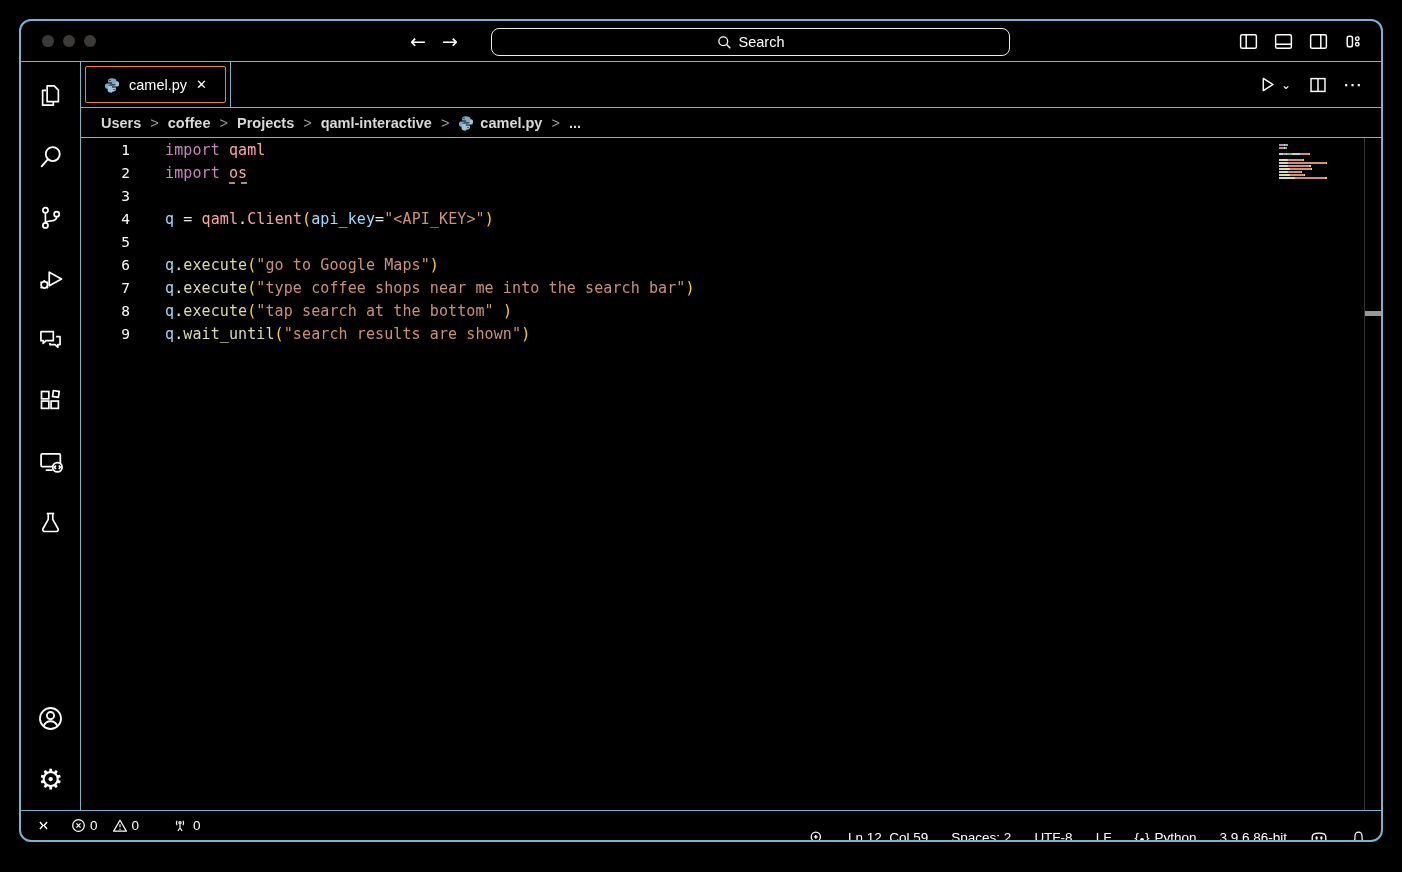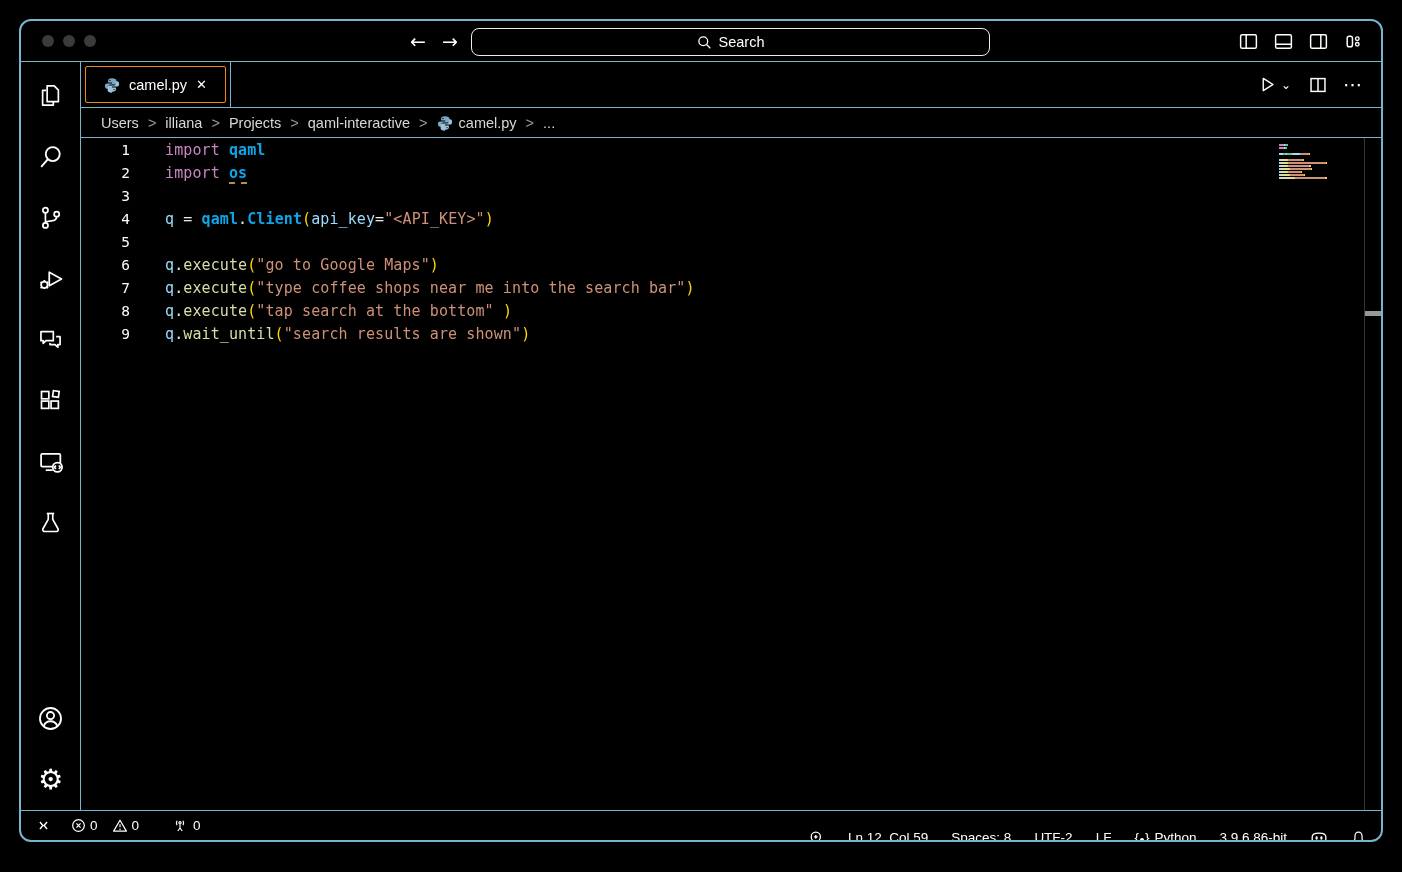--- a/index.html
+++ b/index.html
@@ -15,21 +15,21 @@
           background:#000;border:2px solid var(--bd);border-radius:12px;
           display:flex;flex-direction:column;overflow:hidden;}
 
   
   .titlebar{height:41px;flex:0 0 auto;border-bottom:1.5px solid var(--bd);
             position:relative;display:flex;align-items:center;}
   .traffic{display:flex;gap:9px;margin-left:21px;}
   .tl-dot{width:12px;height:12px;border-radius:50%;background:#3d3b39;}
   .nav-arrows{position:absolute;left:389px;top:0;height:100%;display:flex;align-items:center;gap:16px;}
   .nav-arrows span{font-family:"DejaVu Sans",sans-serif;font-size:19px;line-height:1;}
-  .search-box{position:absolute;left:450px;top:7px;width:519px;height:28px;
+  .search-box{position:absolute;left:470px;top:7px;width:519px;height:28px;
               border:1.5px solid #ececec;border-radius:8px;display:flex;
               align-items:center;justify-content:center;gap:7px;font-size:14.5px;}
   .layout-icons{position:absolute;right:17px;top:0;height:100%;display:flex;align-items:center;gap:14px;}
 
   
   .main{flex:1;display:flex;min-height:0;}
   .activitybar{width:60px;flex:0 0 auto;border-right:1.5px solid var(--bd);
                display:flex;flex-direction:column;align-items:center;padding-top:3px;}
   .ab-icon{height:61px;width:100%;display:flex;align-items:center;justify-content:center;}
   .ab-spacer{flex:1;}
@@ -45,35 +45,35 @@
   .tab-close{font-size:13px;}
   .editor-actions{margin-left:auto;display:flex;align-items:center;gap:8px;padding-right:18px;}
   .ea-more{font-size:19px;letter-spacing:1px;line-height:1;margin-left:8px;}
   .ea-chev{font-size:12px;color:#fff;margin-left:-3px;}
 
   
   .breadcrumbs{height:30px;flex:0 0 auto;border-bottom:1.5px solid var(--bd);
                display:flex;align-items:center;padding-left:20px;gap:9px;
                font-size:14.5px;color:#d8d8d8;}
   .bc-sep{color:#9a9a9a;}
-  .bc-item{display:flex;align-items:center;gap:6px;}
+  .bc-item{display:flex;align-items:center;gap:6px;font-weight:bold;}
 
   
   .editor{flex:1;display:flex;min-height:0;position:relative;}
   .code-area{flex:1;min-width:0;padding-top:1px;
              font-family:"DejaVu Sans Mono",monospace;font-size:15px;letter-spacing:0.1px;}
   .code-line{display:flex;height:23px;line-height:23px;position:relative;white-space:pre;}
   .gutter{width:49px;flex:0 0 auto;text-align:right;font-size:14.5px;color:#fefefe;}
   .g-active{color:var(--accent);}
   .line-text{margin-left:35px;}
   .code-line.active::after{content:"";position:absolute;left:80px;right:1px;top:0;bottom:1px;
                            border:1.5px solid var(--accent);pointer-events:none;}
   .cursor{display:inline-block;width:2px;height:18px;background:#fff;
           vertical-align:middle;margin-right:-2px;position:relative;z-index:2;}
-  .tk-kw{color:#C586C0;} .tk-type{color:#0ea5e9;font-weight:bold;} .tk-var{color:#9CDCFE;}
+  .tk-kw{color:#C586C0;} .tk-type{color:#fca5a5;} .tk-var{color:#9CDCFE;}
   .tk-fn{color:#DCDCAA;} .tk-str{color:#CE9178;} .tk-par{color:#FFD700;}
   .tk-op,.tk-pl{color:#eaeaea;}
   .tk-warn{border-bottom:2px dashed #ab9356;padding-bottom:0px;}
 
   .minimap{width:88px;flex:0 0 auto;padding:6px 0 0 3px;}
   .mm-line{height:2px;margin-bottom:1px;display:flex;}
   .mm-line span{height:2px;flex:0 0 auto;}
   .scroll-lane{width:17px;flex:0 0 auto;border-left:1px solid #343434;position:relative;}
   .scroll-thumb{position:absolute;left:0;right:0;top:173px;height:5px;background:#989898;}
 
@@ -233,21 +233,21 @@
           <span class="ea-more">⋯</span>
         </div>
       </div>
 
       <div class="breadcrumbs">
           <span class="bc-item">
             <span>Users</span>
           </span>
           <span class="bc-sep">&gt;</span>
           <span class="bc-item">
-            <span>illiana</span>
+            <span>coffee</span>
           </span>
           <span class="bc-sep">&gt;</span>
           <span class="bc-item">
             <span>Projects</span>
           </span>
           <span class="bc-sep">&gt;</span>
           <span class="bc-item">
             <span>qaml-interactive</span>
           </span>
           <span class="bc-sep">&gt;</span>
@@ -411,24 +411,24 @@
         <svg width="16" height="16" viewBox="0 0 16 16" fill="none" stroke="#fff" stroke-width="1.3">
           <circle cx="6.8" cy="6.8" r="4.6"></circle>
           <line x1="10.3" y1="10.3" x2="14" y2="14"></line>
           <path d="M6.8 4.9v3.8M4.9 6.8h3.8"></path>
         </svg>
       </div>
       <div class="sb-item">
         <span>Ln 12, Col 59</span>
       </div>
       <div class="sb-item">
-        <span>Spaces: 8</span>
-      </div>
-      <div class="sb-item">
-        <span>UTF-2</span>
+        <span>Spaces: 2</span>
+      </div>
+      <div class="sb-item">
+        <span>UTF-8</span>
       </div>
       <div class="sb-item">
         <span>LF</span>
       </div>
       <div class="sb-item">
         <span class="lang-ico">
             <span>{</span>
             <span class="lang-dot"></span>
             <span>}</span>
           </span>

